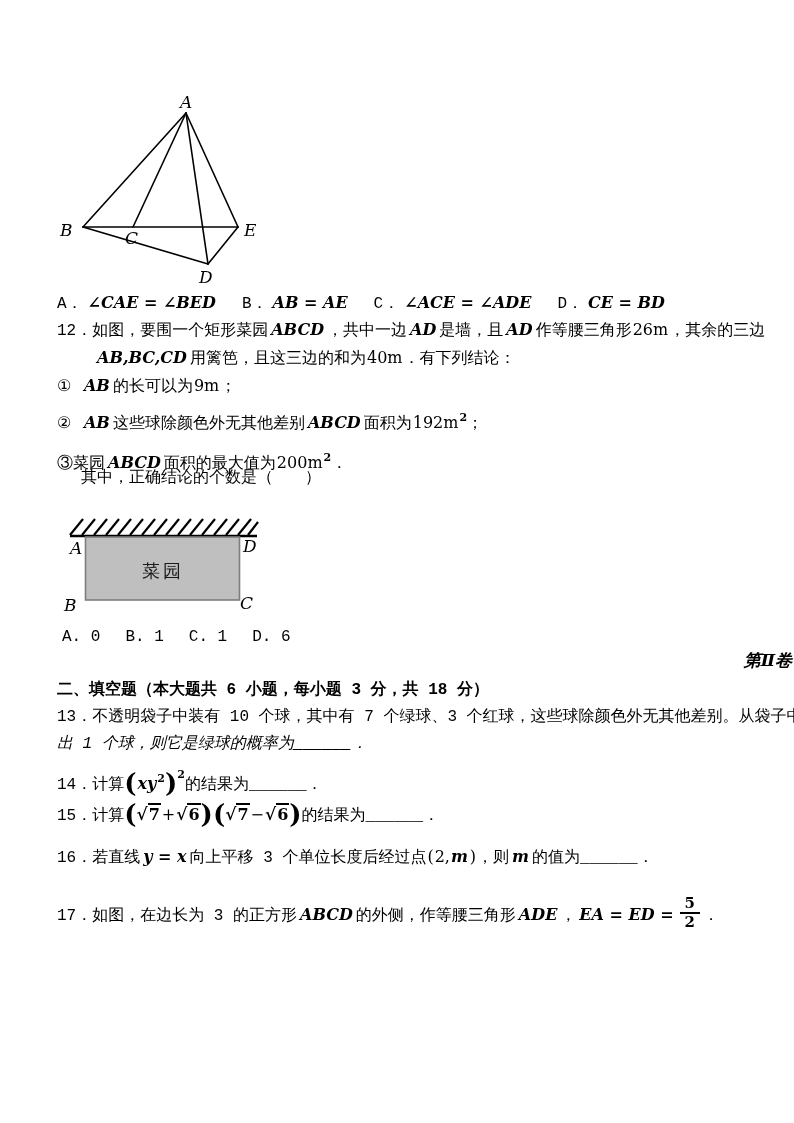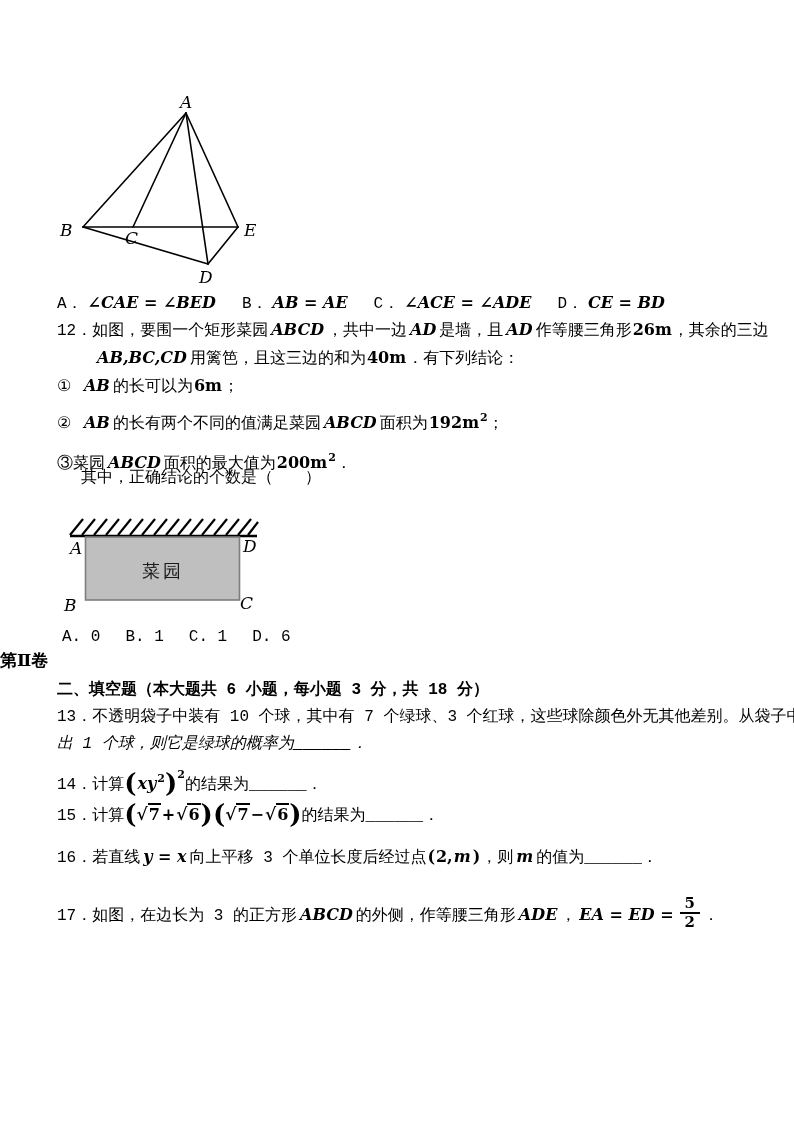--- a/index.html
+++ b/index.html
@@ -12,21 +12,21 @@
   .line{
     position:absolute;left:57px;white-space:nowrap;
     font-size:16px;line-height:20px;
   }
   .m{
     font-family:"DejaVu Serif","Liberation Serif",serif;
     font-style:italic;font-weight:bold;margin:0 3px;
   }
   .n{
     font-family:"DejaVu Serif","Liberation Serif",serif;
-    font-weight:bold;margin:0 1px;
+    font-weight:normal;margin:0 1px;
   }
   .k{margin-right:2px;}
   .gapr{margin-right:26px;}
   .sup{
     font-family:"DejaVu Serif",serif;font-weight:bold;
     font-size:11px;vertical-align:7px;letter-spacing:0;
   }
   .supo{vertical-align:11px;}
   .bp{
     font-family:"DejaVu Serif",serif;font-weight:bold;
@@ -34,21 +34,21 @@
   }
   .sqrt{
     font-family:"DejaVu Serif",serif;font-weight:bold;font-size:17px;
   }
   .rad{
     font-family:"DejaVu Serif",serif;font-weight:bold;
     border-top:2px solid #000;padding:0 1px;
   }
   .blank{letter-spacing:0;}
   .bold{font-weight:bold;text-align:center;}
-  .title-line{left:0;width:792px;text-align:left;font-weight:bold;font-size:17px;}
+  .title-line{left:0;width:792px;text-align:right;font-weight:bold;font-size:17px;font-style:italic;}
   .ans{margin-right:25px;}
   .frac{
     display:inline-block;vertical-align:middle;text-align:center;
     font-family:"DejaVu Serif",serif;font-weight:bold;font-size:15px;
     line-height:1.15;position:relative;top:-3px;margin:0 3px;
   }
   .frac-num{display:block;border-bottom:2px solid #000;padding:0 5px;}
   .frac-den{display:block;}
   svg.fig{position:absolute;}
   .flabel{
@@ -88,25 +88,25 @@
 
   <div class="line" style="top:320px;">
     <span>12．如图，要围一个矩形菜园</span><span class="m">ABCD</span><span>，共中一边</span><span class="m">AD</span><span>是墙，且</span><span class="m">AD</span><span>作等腰三角形</span><span class="n">26m</span><span>，其余的三边</span>
   </div>
 
   <div class="line" style="top:348px;margin-left:40px;">
     <span class="m" style="margin-left:0;">AB,BC,CD</span><span>用篱笆，且这三边的和为</span><span class="n">40m</span><span>．有下列结论：</span>
   </div>
 
   <div class="line" style="top:376px;">
-    <span>① </span><span class="m">AB</span><span>的长可以为</span><span class="n">6m</span><span>；</span>
+    <span>① </span><span class="m">AB</span><span>的长可以为</span><span class="n">9m</span><span>；</span>
   </div>
 
   <div class="line" style="top:408px;">
-    <span>② </span><span class="m">AB</span><span>的长有两个不同的值满足菜园</span><span class="m">ABCD</span><span>面积为</span><span class="n">192m</span><span class="sup">2</span><span>；</span>
+    <span>② </span><span class="m">AB</span><span>这些球除颜色外无其他差别</span><span class="m">ABCD</span><span>面积为</span><span class="n">192m</span><span class="sup">2</span><span>；</span>
   </div>
 
   <div class="line" style="top:448px;">
     <span>③菜园</span><span class="m">ABCD</span><span>面积的最大值为</span><span class="n">200m</span><span class="sup">2</span><span>．</span>
   </div>
 
   <div class="line" style="top:468px;margin-left:24px;">
     <span>其中，正确结论的个数是（　　）</span>
   </div>
 

